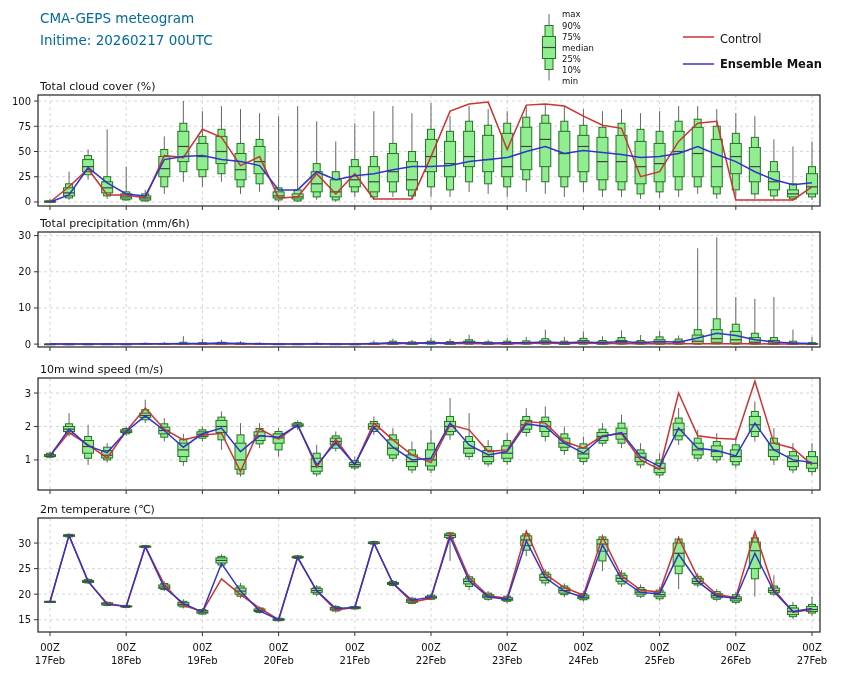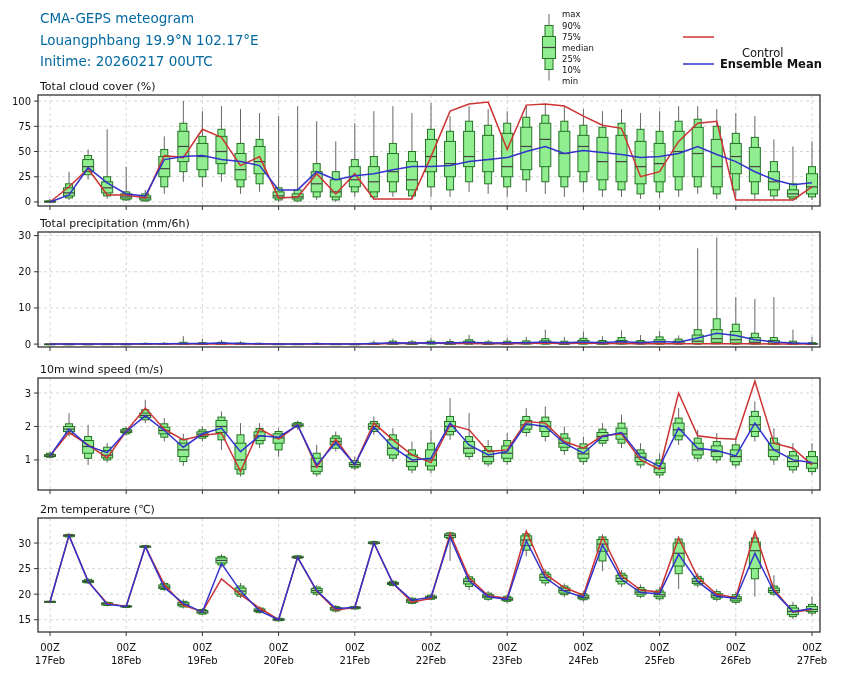--- a/index.html
+++ b/index.html
@@ -9,21 +9,20 @@
   .hdr div{white-space:nowrap;}
   .legend-label{position:absolute;font-size:11.5px;color:#111;white-space:nowrap;}
   #chart{position:absolute;left:0;top:0;}
 </style>
 </head>
 <body>
 
 <div class="fig">
   <div class="hdr">
     <div>CMA-GEPS meteogram</div>
-    <div>Louangphbang 19.9°N 102.17°E</div>
     <div>Initime: 20260217 00UTC</div>
   </div>
 
   <svg id="chart" width="841" height="680">
       <g>
         <g>
           <line x1="38" x2="820" y1="201.96363636363637" y2="201.96363636363637" stroke="#cccccc" stroke-width="0.8" stroke-dasharray="3,3"></line>
           <line x1="38" x2="820" y1="176.73636363636365" y2="176.73636363636365" stroke="#cccccc" stroke-width="0.8" stroke-dasharray="3,3"></line>
           <line x1="38" x2="820" y1="151.5090909090909" y2="151.5090909090909" stroke="#cccccc" stroke-width="0.8" stroke-dasharray="3,3"></line>
           <line x1="38" x2="820" y1="126.28181818181818" y2="126.28181818181818" stroke="#cccccc" stroke-width="0.8" stroke-dasharray="3,3"></line>
@@ -1215,15 +1214,15 @@
         <text x="562" y="39.5" font-size="8.5" text-anchor="start" fill="#111111" font-family="&quot;DejaVu Sans&quot;, sans-serif">75%</text>
         <text x="562" y="50.5" font-size="8.5" text-anchor="start" fill="#111111" font-family="&quot;DejaVu Sans&quot;, sans-serif">median</text>
         <text x="562" y="61.5" font-size="8.5" text-anchor="start" fill="#111111" font-family="&quot;DejaVu Sans&quot;, sans-serif">25%</text>
         <text x="562" y="72.5" font-size="8.5" text-anchor="start" fill="#111111" font-family="&quot;DejaVu Sans&quot;, sans-serif">10%</text>
         <text x="562" y="83.5" font-size="8.5" text-anchor="start" fill="#111111" font-family="&quot;DejaVu Sans&quot;, sans-serif">min</text>
       </g>
       <line x1="683" x2="714" y1="37" y2="37" stroke="#cc3333" stroke-width="1.5"></line>
       <line x1="683" x2="714" y1="64" y2="64" stroke="#3333cc" stroke-width="1.5"></line>
     </svg>
 
-  <span class="legend-label" style="left:720px;top:46px;margin-left:22px;">Control</span>
+  <span class="legend-label" style="left:720px;top:32px;">Control</span>
   <span class="legend-label" style="left:720px;top:57px;font-weight:bold;">Ensemble Mean</span>
 </div>
 
 </body></html>

